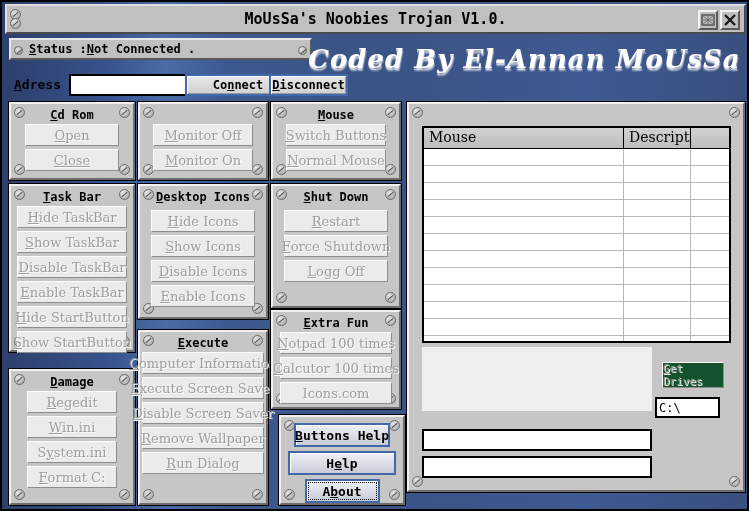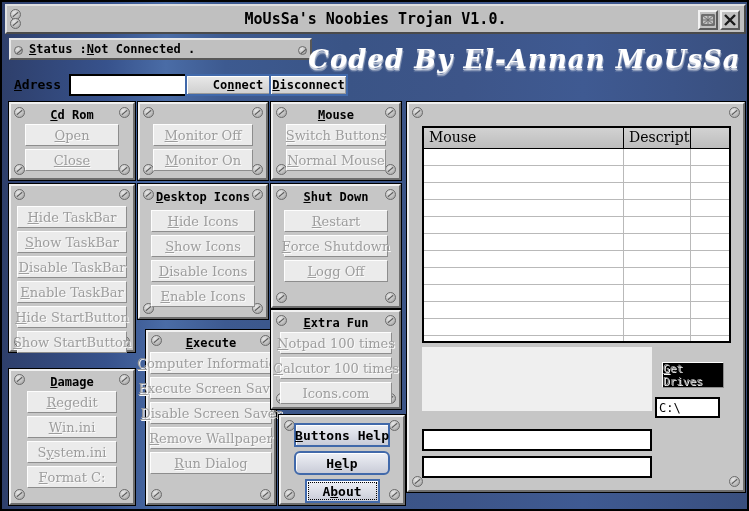--- a/index.html
+++ b/index.html
@@ -176,21 +176,21 @@
   .lv-h:last-child{border-right:none}
   .lv-row{display:flex;height:16px;border-bottom:1px solid #b9b9b9;}
   .lv-c{border-right:1px solid #b9b9b9;box-sizing:border-box;height:100%}
   .lv-c:last-child{border-right:none}
   #memo{
     position:absolute;left:13px;top:243px;width:230px;height:64px;
     background:#efefef;border:none;box-sizing:border-box;
   }
   #btn-getdrives{
     position:absolute;left:253px;top:258px;width:62px;height:26px;
-    background:#000000;
+    background:#14532d;
     border-top:1px solid #fdfdfd;border-left:1px solid #fdfdfd;
     border-right:1px solid #8d8d8d;border-bottom:1px solid #8d8d8d;
     box-sizing:border-box;display:flex;align-items:center;justify-content:center;
     font-family:"DejaVu Sans Mono","Liberation Mono",monospace;
     font-size:11px;color:#9d9d9d;text-shadow:1px 1px 0 #fbfbfb;cursor:default;
   }
   #drive-input{
     position:absolute;left:246px;top:293px;width:65px;height:21px;
     background:#fff;border:2px solid #000;box-sizing:border-box;
     font-family:"DejaVu Sans Mono","Liberation Mono",monospace;
@@ -273,20 +273,21 @@
         <div class="pbtns" style="top: 20px;">
           <div class="dbtn" style="width: 100px;"><u>S</u>witch Buttons</div>
           <div class="dbtn" style="width: 100px;"><u>N</u>ormal Mouse</div>
         </div>
       </div>
       <div class="panel" style="left: 7px; top: 182px; width: 126px; height: 168px;">
         <span class="screw tl"></span>
         <span class="screw tr"></span>
         <span class="screw bl"></span>
         <span class="screw br"></span>
+        <div class="panel-title"><u>T</u>ask Bar</div>
         <div class="pbtns" style="top: 20px;">
           <div class="dbtn" style="width: 110px;"><u>H</u>ide TaskBar</div>
           <div class="dbtn" style="width: 110px;"><u>S</u>how TaskBar</div>
           <div class="dbtn" style="width: 110px;"><u>D</u>isable TaskBar</div>
           <div class="dbtn" style="width: 110px;"><u>E</u>nable TaskBar</div>
           <div class="dbtn" style="width: 110px;"><u>H</u>ide StartButton</div>
           <div class="dbtn" style="width: 110px;"><u>S</u>how StartButton</div>
         </div>
       </div>
       <div class="panel" style="left: 136px; top: 182px; width: 130px; height: 135px;">
@@ -320,21 +321,21 @@
         <span class="screw bl"></span>
         <span class="screw br"></span>
         <div class="panel-title"><u>D</u>amage</div>
         <div class="pbtns" style="top: 20px;">
           <div class="dbtn" style="width: 90px;"><u>R</u>egedit</div>
           <div class="dbtn" style="width: 90px;"><u>W</u>in.ini</div>
           <div class="dbtn" style="width: 90px;">S<u>y</u>stem.ini</div>
           <div class="dbtn" style="width: 90px;"><u>F</u>ormat C:</div>
         </div>
       </div>
-      <div class="panel" style="left: 136px; top: 328px; width: 130px; height: 175px; margin-left: 8px;">
+      <div class="panel" style="left: 136px; top: 328px; width: 130px; height: 175px;">
         <span class="screw tl"></span>
         <span class="screw tr"></span>
         <span class="screw bl"></span>
         <span class="screw br"></span>
         <div class="panel-title"><u>E</u>xecute</div>
         <div class="pbtns" style="top: 20px;">
           <div class="dbtn" style="width: 122px;"><u>C</u>omputer Information</div>
           <div class="dbtn" style="width: 122px;"><u>E</u>xecute Screen Saver</div>
           <div class="dbtn" style="width: 122px;"><u>D</u>isable Screen Saver</div>
           <div class="dbtn" style="width: 122px;"><u>R</u>emove Wallpaper</div>
@@ -356,21 +357,21 @@
     </div>
 
   <div class="panel" id="help-panel" style="left:277px;top:413px;width:126px;height:90px;">
     <span class="screw tl"></span>
     <span class="screw tr"></span>
     <span class="screw bl"></span>
     <span class="screw br"></span>
     <div class="ebtn" style="width:96px;margin-top:6px;">
       <span><u>B</u>uttons Help</span>
     </div>
-    <div class="ebtn" style="width:96px;border-radius:6px;">
+    <div class="ebtn" style="width:108px;">
       <span>H<u>e</u>lp</span>
     </div>
     <div class="ebtn focused" style="width:75px;">
       <span>A<u>b</u>out</span>
     </div>
   </div>
 
   <div id="rightpanel">
     <span class="screw tl"></span>
     <span class="screw tr"></span>

